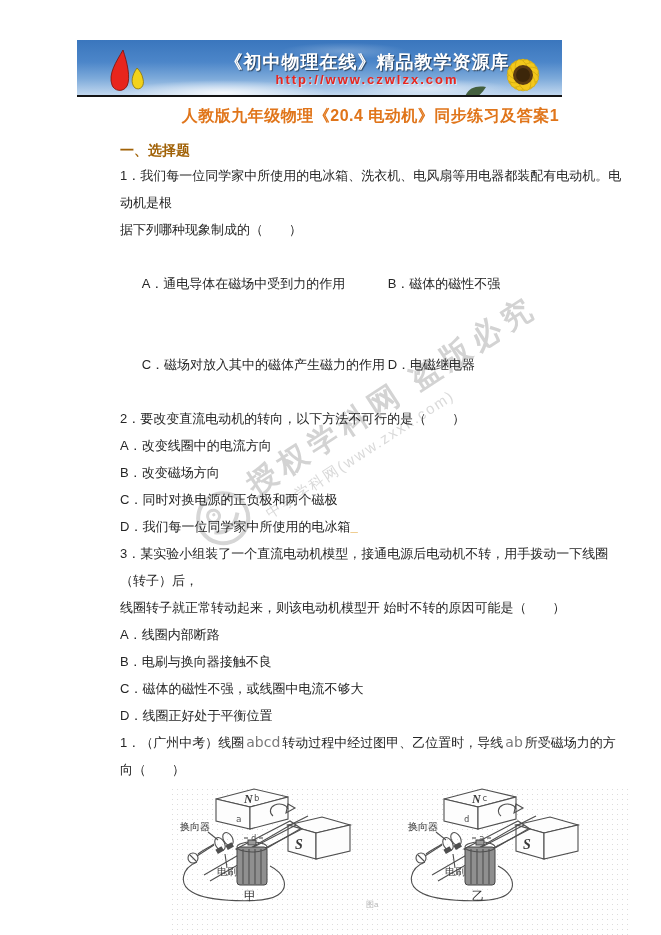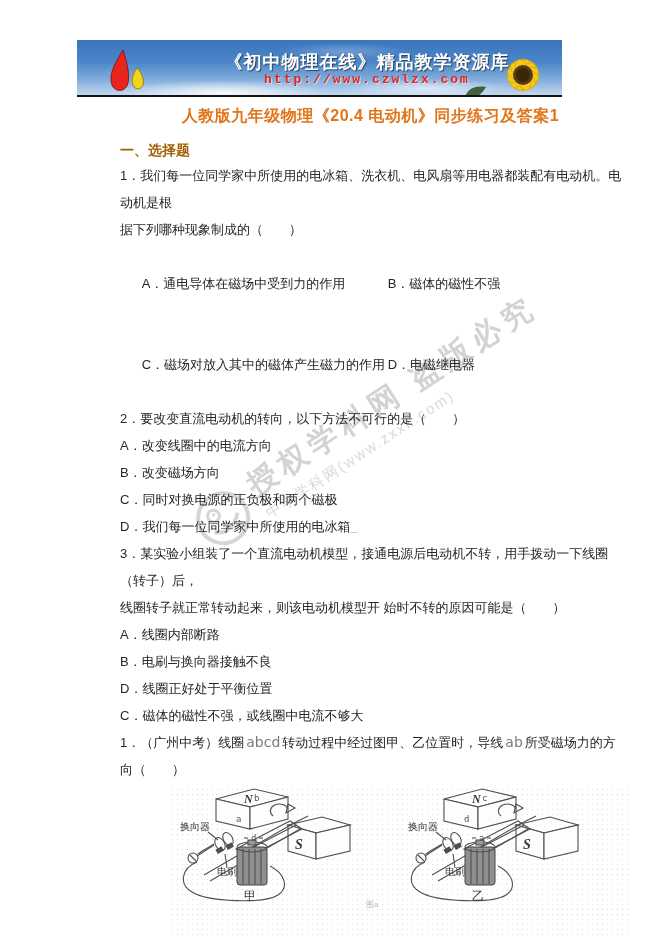--- a/index.html
+++ b/index.html
@@ -22,21 +22,21 @@
   }
   .banner-logo{position:absolute;left:22px;top:8px;}
   .banner-title{
     position:absolute;left:105px;top:10px;width:370px;text-align:center;
     color:#ffffff;font-weight:bold;font-size:18px;letter-spacing:1px;
     text-shadow:1px 1px 1px rgba(0,0,0,.55);white-space:nowrap;
   }
   .banner-url{
     position:absolute;left:105px;top:32px;width:370px;text-align:center;
     color:#e8251d;font-weight:bold;font-size:13px;letter-spacing:2px;
-    font-family:Liberation Mono, monospace;
+    font-family:Liberation Sans, sans-serif;
     text-shadow:1px 1px 0 rgba(255,255,255,.5);white-space:nowrap;
   }
   .banner-sunflower{position:absolute;right:4px;bottom:-10px;}
   .banner-leaf{position:absolute;right:74px;bottom:-8px;}
 
   
   .doc-title{
     position:absolute;left:0;top:106px;width:661px;text-align:center;
     color:#e0751a;font-weight:bold;font-size:16px;letter-spacing:.5px;
   }
@@ -150,22 +150,22 @@
     <div class="line">2．要改变直流电动机的转向，以下方法不可行的是（　　）</div>
     <div class="line">A．改变线圈中的电流方向</div>
     <div class="line">B．改变磁场方向</div>
     <div class="line">C．同时对换电源的正负极和两个磁极</div>
     <div class="line"><span>D．我们每一位同学家中所使用的电冰箱</span><span class="orange-mark">_</span></div>
 
     <div class="line">3．某实验小组装了一个直流电动机模型，接通电源后电动机不转，用手拨动一下线圈（转子）后，</div>
     <div class="line">线圈转子就正常转动起来，则该电动机模型开 始时不转的原因可能是（　　）</div>
     <div class="line">A．线圈内部断路</div>
     <div class="line">B．电刷与换向器接触不良</div>
+    <div class="line">C．磁体的磁性不强，或线圈中电流不够大</div>
     <div class="line">D．线圈正好处于平衡位置</div>
-    <div class="line">C．磁体的磁性不强，或线圈中电流不够大</div>
 
     <div class="line"><span>1．（广州中考）线圈</span><span class="latin">abcd</span><span>转动过程中经过图甲、乙位置时，导线</span><span class="latin">ab</span><span>所受磁场力的方向（　　）</span></div>
 
     <div class="figure-wrap">
       <div class="figure-row">
 
         <svg class="motor-svg" viewBox="0 0 228 148">
           <polygon class="filled" points="46,12 84,2 118,10 80,20"></polygon>
           <polygon class="filled" points="46,12 80,20 80,42 46,34"></polygon>
           <polygon class="filled" points="80,20 118,10 118,32 80,42"></polygon>

